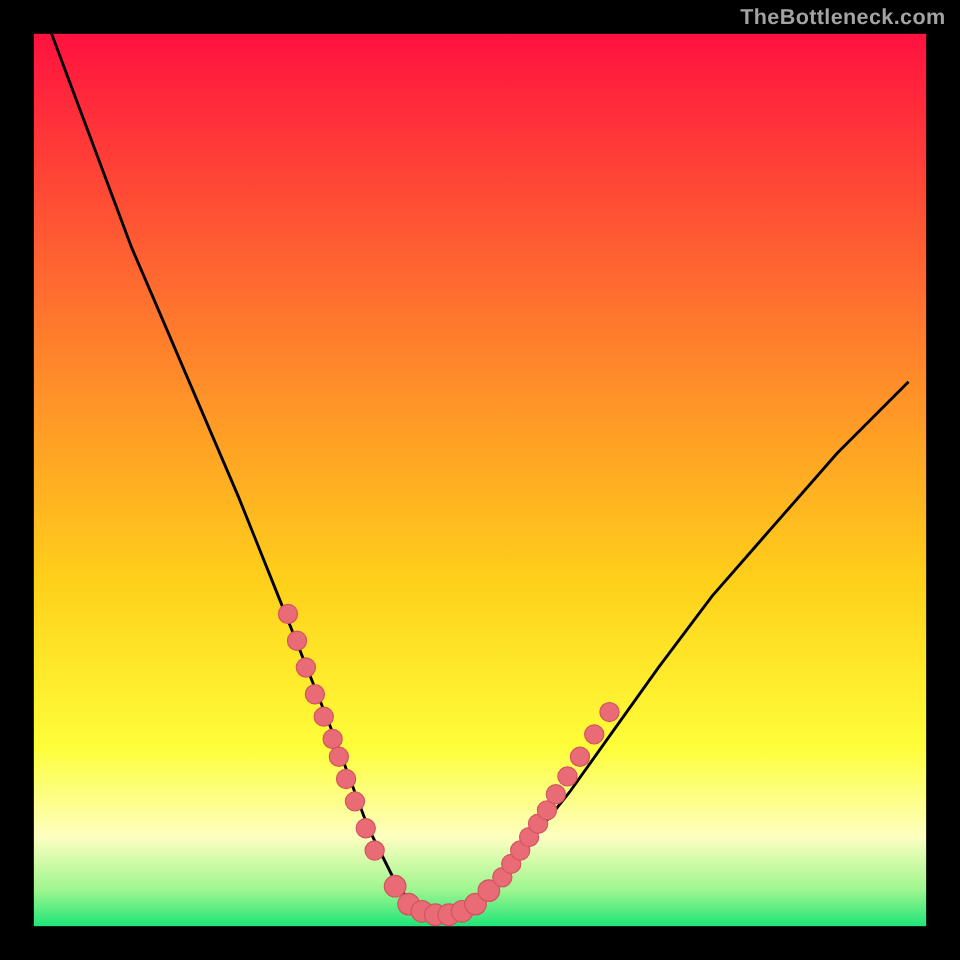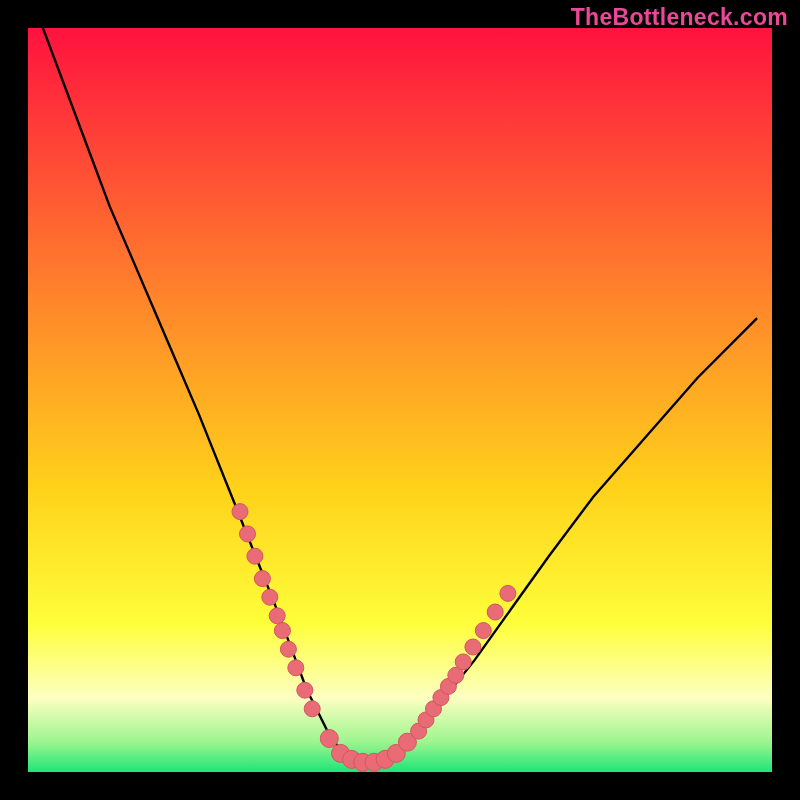--- a/index.html
+++ b/index.html
@@ -8,22 +8,22 @@
     width: 800px;
     height: 800px;
     background: #000;
     font-family: Arial, Helvetica, sans-serif;
     overflow: hidden;
   }
   .watermark {
     position: absolute;
     top: 4px;
     right: 12px;
-    color: #ec4899;
-    font-size: 23px;
+    color: #a3a3a3;
+    font-size: 18px;
     font-weight: bold;
     letter-spacing: 0.3px;
     z-index: 10;
   }
   .plot-wrap {
     position: absolute;
     left: 28px;
     top: 28px;
     width: 744px;
     height: 744px;

